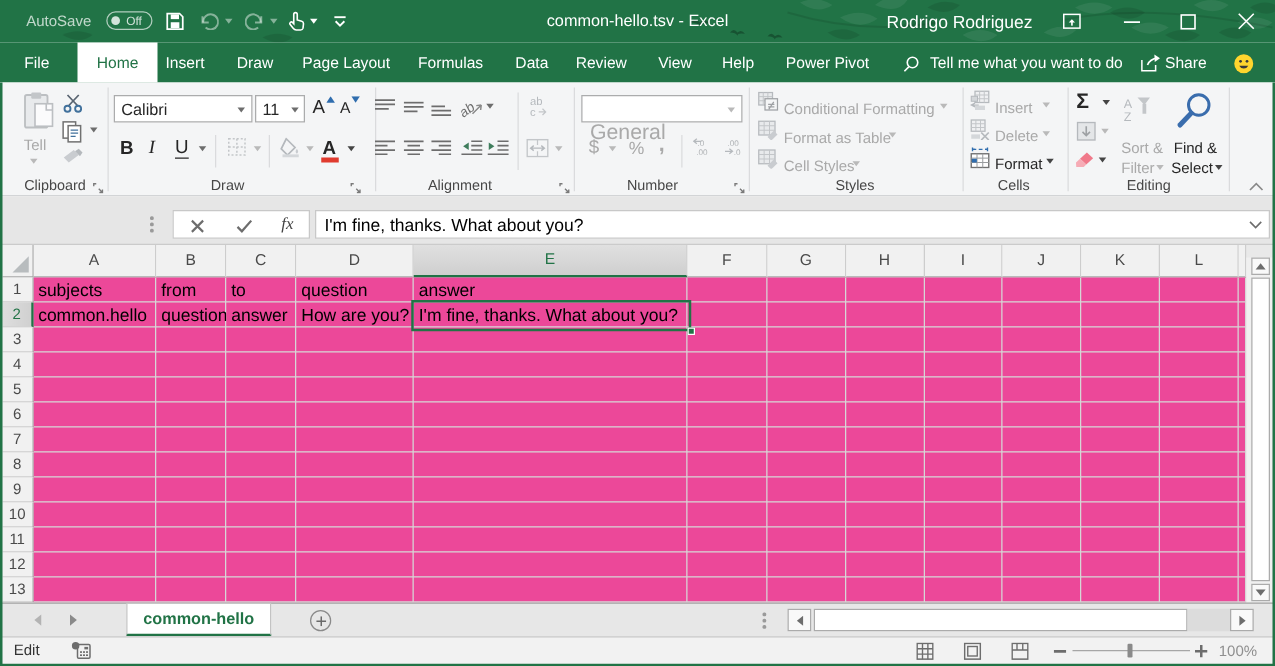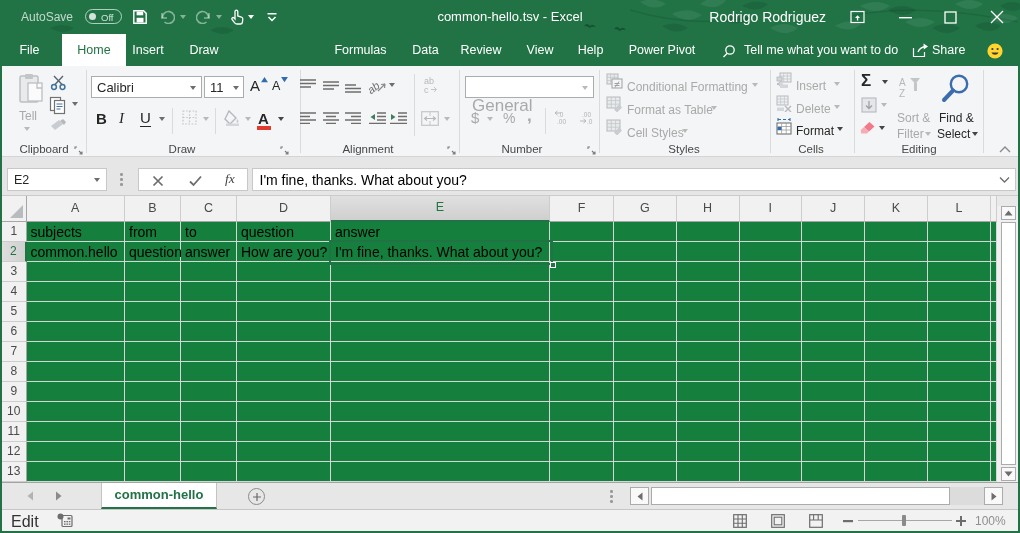--- a/index.html
+++ b/index.html
@@ -44,42 +44,42 @@
   .fbox { position:absolute; top:11px; height:23px; background:#fff; border:1px solid #c8c8c8; }
 
   
   .gridwrap { position:absolute; left:0; top:196px; width:1020px; height:286px; background:#e9e9e9; }
   .colhead { position:absolute; top:0; height:26px; background:#f1f1f1; border-right:1px solid #cdcdcd; border-bottom:1px solid #a6a6a6; color:#4a4a4a; font-size:12.5px; text-align:center; line-height:25px; }
   .colhead.sel { background:linear-gradient(#e0e0e0,#cfcfcf); color:#217346; border-bottom:2.5px solid #217346; line-height:23px; }
   .rowhead { position:absolute; left:2px; width:24.5px; height:20px; background:#f1f1f1; border-right:1px solid #a6a6a6; border-bottom:1px solid #cdcdcd; color:#4a4a4a; font-size:12px; text-align:center; line-height:19px; }
   .rowhead.sel { background:linear-gradient(90deg,#dedede,#d0d0d0); color:#217346; border-right:2.5px solid #217346; }
   .corner { position:absolute; left:2px; top:0; width:24.5px; height:26px; background:#f1f1f1; border-right:1px solid #a6a6a6; border-bottom:1px solid #a6a6a6; }
   .corner .tri { position:absolute; right:3px; bottom:3px; width:0; height:0; border-left:13px solid transparent; border-bottom:13px solid #b8bcbe; }
-  .sheet { position:absolute; left:26.5px; top:26px; width:970.5px; height:260px; background:#15803d; overflow:hidden; }
+  .sheet { position:absolute; left:26.5px; top:26px; width:970.5px; height:260px; background:#ec4899; overflow:hidden; }
   .vline { position:absolute; top:0; width:1px; height:260px; background:#d6d6d6; }
   .hline { position:absolute; left:0; width:970.5px; height:1px; background:#d6d6d6; }
   .celltext { position:absolute; height:20px; line-height:20px; font-size:14px; color:#000; padding-left:4px; white-space:nowrap; overflow:hidden; }
   .selbox { position:absolute; border:2.5px solid #217346; background:transparent; }
   .fillhandle { position:absolute; right:-5px; bottom:-5px; width:6px; height:6px; background:#217346; border:1px solid #fff; }
 
   
   .vscroll { position:absolute; left:997px; top:10px; width:21px; height:276px; background:#f0f0f0; }
   .sbtn { position:absolute; background:#f9f9f9; border:1px solid #ababab; display:flex; align-items:center; justify-content:center; }
   .sthumb { position:absolute; background:#fff; border:1px solid #ababab; }
 
   
   .tabbar { position:absolute; left:0; top:482px; width:1020px; height:27px; background:#e7e7e7; border-top:1px solid #a3a3a3; }
   .sheettab { position:absolute; left:101px; top:0; width:116px; height:26px; background:#fff; border-left:1px solid #c3c3c3; border-right:1px solid #c3c3c3; border-bottom:2.5px solid #217346; color:#217346; font-weight:bold; font-size:13px; text-align:center; line-height:24px; }
   .addsheet { position:absolute; left:248px; top:5px; width:17px; height:17px; border:1px solid #8a8a8a; border-radius:50%; color:#6a6a6a; }
   .vdots { position:absolute; left:610px; top:6px; display:flex; flex-direction:column; gap:2.5px; }
   .vdots i { width:2.5px; height:2.5px; border-radius:50%; background:#9a9a9a; }
 
   
   .statusbar { position:absolute; left:0; top:509px; width:1020px; height:22px; background:#f2f2f2; border-top:1px solid #c6c6c6; }
-  .status-mode { position:absolute; left:11px; top:3px; font-size:16px; color:#333; }
+  .status-mode { position:absolute; left:11px; top:3px; font-size:12px; color:#333; }
   .zoom-pct { position:absolute; left:975px; top:4px; font-size:12px; color:#8f8f8f; }
 
   
   .frame-l { position:absolute; left:0; top:66px; width:2px; height:467px; background:#217346; }
   .frame-r { position:absolute; right:0; top:66px; width:2px; height:467px; background:#217346; }
   .frame-b { position:absolute; left:0; top:531px; width:1020px; height:2px; background:#217346; }
 </style>
 </head>
 <body>
 
@@ -177,20 +177,21 @@
         <path d="M1 1 L13 13 M13 1 L1 13" stroke="#fff" stroke-width="1.3"></path>
       </svg>
     </span>
   </div>
 
   <div class="tabrow">
     <div class="rtab" style="left:8px;width:43px">File</div>
     <div class="rtab active" style="left:62px;width:64px">Home</div>
     <div class="rtab" style="left:126px;width:44px">Insert</div>
     <div class="rtab" style="left:182px;width:44px">Draw</div>
+    <div class="rtab" style="left:238px;width:78px">Page Layout</div>
     <div class="rtab" style="left:328px;width:65px">Formulas</div>
     <div class="rtab" style="left:405px;width:41px">Data</div>
     <div class="rtab" style="left:458px;width:46px">Review</div>
     <div class="rtab" style="left:516px;width:48px">View</div>
     <div class="rtab" style="left:568px;width:45px">Help</div>
     <div class="rtab" style="left:622px;width:80px">Power Pivot</div>
 
     <svg class="abs" style="left:722px;top:10px" width="14" height="14" viewBox="0 0 14 14">
       <circle cx="8" cy="6" r="4.2" fill="none" stroke="#fff" stroke-width="1.3"></circle>
       <path d="M5 9.5 L1.5 13" stroke="#fff" stroke-width="1.3"></path>
@@ -486,24 +487,20 @@
       <div class="rlabel" style="left:889px;width:60px">Editing</div>
     </div>
     <div class="rsep" style="left:983px"></div>
 
     <svg class="abs" style="left:999px;top:79px" width="12" height="8" viewBox="0 0 12 8">
       <path d="M1 7 L6 2 L11 7" fill="none" stroke="#8a8a8a" stroke-width="1.4"></path>
     </svg>
   </div>
 
   <div class="fbar">
-    <div class="fbox" style="left:7px;width:100px">
-      <span style="position:absolute;left:6px;top:3.5px;font-size:12.5px;color:#262626">E2</span>
-      <span class="ddt" style="position:absolute;right:6px;top:9px"></span>
-    </div>
     <div class="vdots" style="left:120px;top:16px;position:absolute">
       <i></i>
         <i></i>
         <i></i>
     </div>
     <div class="fbox" style="left:138px;width:110px">
       <svg style="position:absolute;left:13px;top:5.5px" width="12" height="12" viewBox="0 0 12 12">
         <path d="M1.5 1.5 L10.5 10.5 M10.5 1.5 L1.5 10.5" stroke="#6d6d6d" stroke-width="1.7"></path>
       </svg>
       <svg style="position:absolute;left:50px;top:5.5px" width="13" height="12" viewBox="0 0 13 12">

